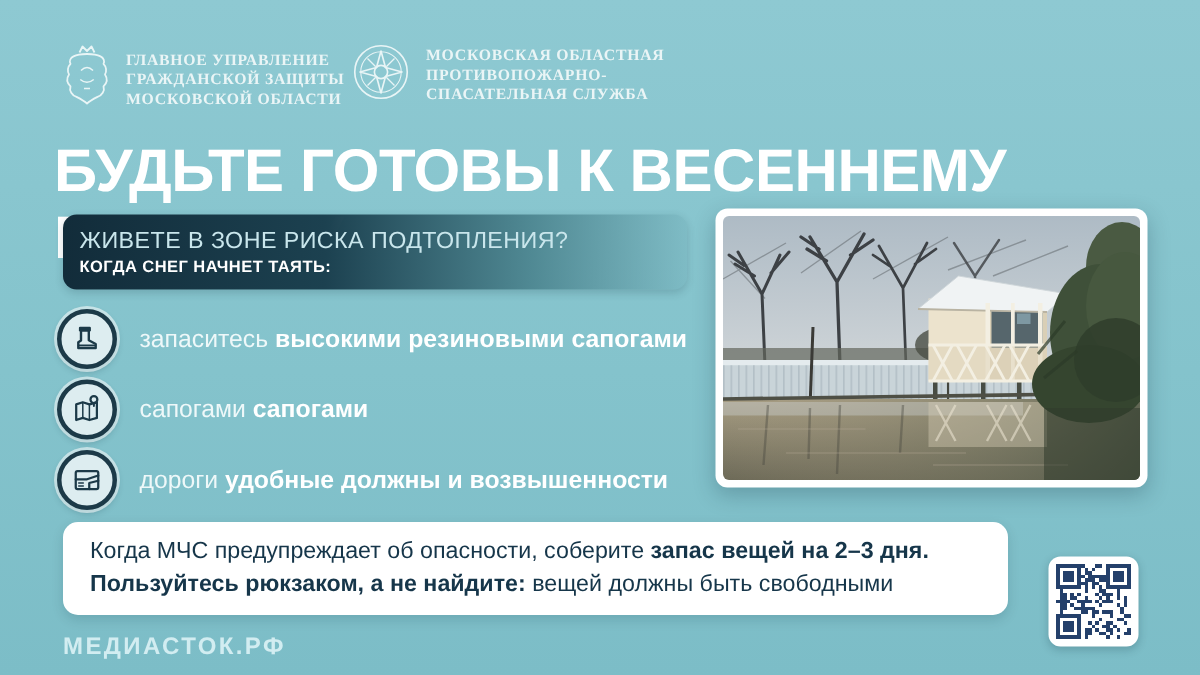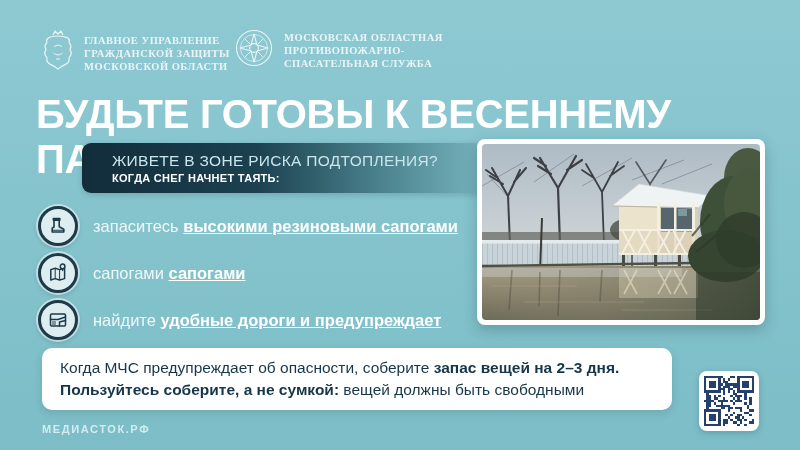--- a/index.html
+++ b/index.html
@@ -18,58 +18,57 @@
     font-size:10.5px;line-height:13px;color:#eaf5f6;letter-spacing:.5px;
   }
   
   .title{
     position:absolute;left:36px;top:92px;margin:0;
     font-size:40px;font-weight:bold;color:#ffffff;letter-spacing:-.3px;
   }
   
   .qbox{
     position:absolute;left:42px;top:143px;width:416px;height:50px;
-    box-sizing:border-box;border-radius:9px;padding:7px 30px;
+    box-sizing:border-box;border-radius:9px;padding:7px 11px;
     display:flex;flex-direction:column;justify-content:center;gap:2px;
     background:linear-gradient(90deg,#122c3a 0%,#1c4150 42%,rgba(66,122,133,.8) 75%,rgba(110,170,180,.35) 100%);
     box-shadow:0 2px 6px rgba(15,45,55,.18);
-    margin-left:40px;
   }
   .qbox .q1{font-size:15.5px;color:#c9e6ec;letter-spacing:.3px;}
   .qbox .q2{font-size:11px;color:#ffffff;font-weight:bold;letter-spacing:.3px;}
   
   .tips{position:absolute;left:38px;top:206px;margin:0;padding:0;list-style:none;}
   .tip{display:flex;align-items:center;height:40px;margin-bottom:7px;}
   .tip-icon{
     flex:0 0 40px;width:40px;height:40px;box-sizing:border-box;border-radius:50%;
     background:#ddedf0;border:3px solid #1c3a48;
     box-shadow:0 0 0 2px rgba(255,255,255,.55),0 2px 5px rgba(15,45,55,.25);
     display:flex;align-items:center;justify-content:center;
   }
   .tip-text{margin-left:15px;font-size:16.5px;color:#eef8f9;}
-  .tip-text b{color:#ffffff;text-decoration:underline;}
+  .tip-text b{color:#ffffff;}
   
   .photo{
     position:absolute;left:477px;top:139px;width:288px;height:186px;margin:0;
     box-sizing:border-box;background:#ffffff;border-radius:8px;padding:5px;
     box-shadow:0 5px 14px rgba(15,45,60,.25);
   }
   .photo-inner{width:278px;height:176px;border-radius:4px;overflow:hidden;}
   
   .notice{
     position:absolute;left:42px;top:348px;width:630px;height:62px;
     box-sizing:border-box;background:#ffffff;border-radius:10px;
     display:flex;flex-direction:column;justify-content:center;padding:0 18px;
     color:#16364a;font-size:15.5px;line-height:22px;
     box-shadow:0 3px 8px rgba(15,45,60,.15);
   }
   .notice p{margin:0;}
   
   .watermark{
-    position:absolute;left:42px;top:423px;font-size:11px;font-weight:bold;
+    position:absolute;left:42px;top:423px;font-size:16px;font-weight:bold;
     letter-spacing:1.6px;color:rgba(235,250,252,.78);
   }
   .qr{
     position:absolute;left:699px;top:371px;width:60px;height:60px;
     box-sizing:border-box;background:#ffffff;border-radius:8px;padding:5px;
     box-shadow:0 2px 6px rgba(15,45,60,.22);
   }
   .qr svg{display:block;width:50px;height:50px;shape-rendering:crispEdges;}
 </style>
 </head>
@@ -139,21 +138,21 @@
       <p class="tip-text"><span>сапогами </span><b>сапогами</b></p>
     </li>
     <li class="tip">
       <span class="tip-icon">
         <svg width="24" height="24" viewBox="0 0 24 24" fill="none" stroke="#1c3a48" stroke-width="1.5" stroke-linejoin="round" stroke-linecap="round">
           <rect x="4.5" y="6" width="15" height="12" rx="1.2"></rect>
           <path d="M19.5,9 L12,11.5 L4.5,11.5 M13.5,18 L13.5,14 L19.5,12.5"></path>
           <path d="M6.5,14 h3 M6.5,16 h3" stroke-width="1.1"></path>
         </svg>
       </span>
-      <p class="tip-text"><span>найдите </span><b>удобные дороги и предупреждает</b></p>
+      <p class="tip-text"><span>дороги </span><b>удобные должны и возвышенности</b></p>
     </li>
   </ul>
 
   <figure class="photo">
     <div class="photo-inner">
       <svg width="278" height="176" viewBox="0 0 278 176">
         <defs>
           <linearGradient id="sky" x1="0" y1="0" x2="0" y2="1">
             <stop offset="0" stop-color="#aebbc5"></stop>
               <stop offset="1" stop-color="#d6dadc"></stop>
@@ -223,21 +222,21 @@
         <ellipse cx="244" cy="112" rx="38" ry="26" fill="#35452f"></ellipse>
         <ellipse cx="262" cy="96" rx="28" ry="28" fill="#2e3c2a" opacity=".8"></ellipse>
         <path d="M228,70 l-18,22 M236,90 l-22,18" stroke="#2c3a28" stroke-width="2" opacity=".7" fill="none"></path>
         <rect x="214" y="128" width="64" height="48" fill="#2f3a2c" opacity=".55"></rect>
       </svg>
     </div>
   </figure>
 
   <div class="notice">
     <p><span>Когда МЧС предупреждает об опасности, соберите </span><b>запас вещей на 2–3 дня.</b></p>
-    <p><b>Пользуйтесь соберите, а не сумкой:</b><span> вещей должны быть свободными</span></p>
+    <p><b>Пользуйтесь рюкзаком, а не найдите:</b><span> вещей должны быть свободными</span></p>
   </div>
 
   <div class="watermark">МЕДИАСТОК.РФ</div>
 
   <div class="qr">
     <svg id="qr-svg" viewBox="0 0 21 21">
         <rect x="0" y="0" width="1" height="1" fill="#24406b"></rect>
         <rect x="1" y="0" width="1" height="1" fill="#24406b"></rect>
         <rect x="2" y="0" width="1" height="1" fill="#24406b"></rect>
         <rect x="3" y="0" width="1" height="1" fill="#24406b"></rect>

